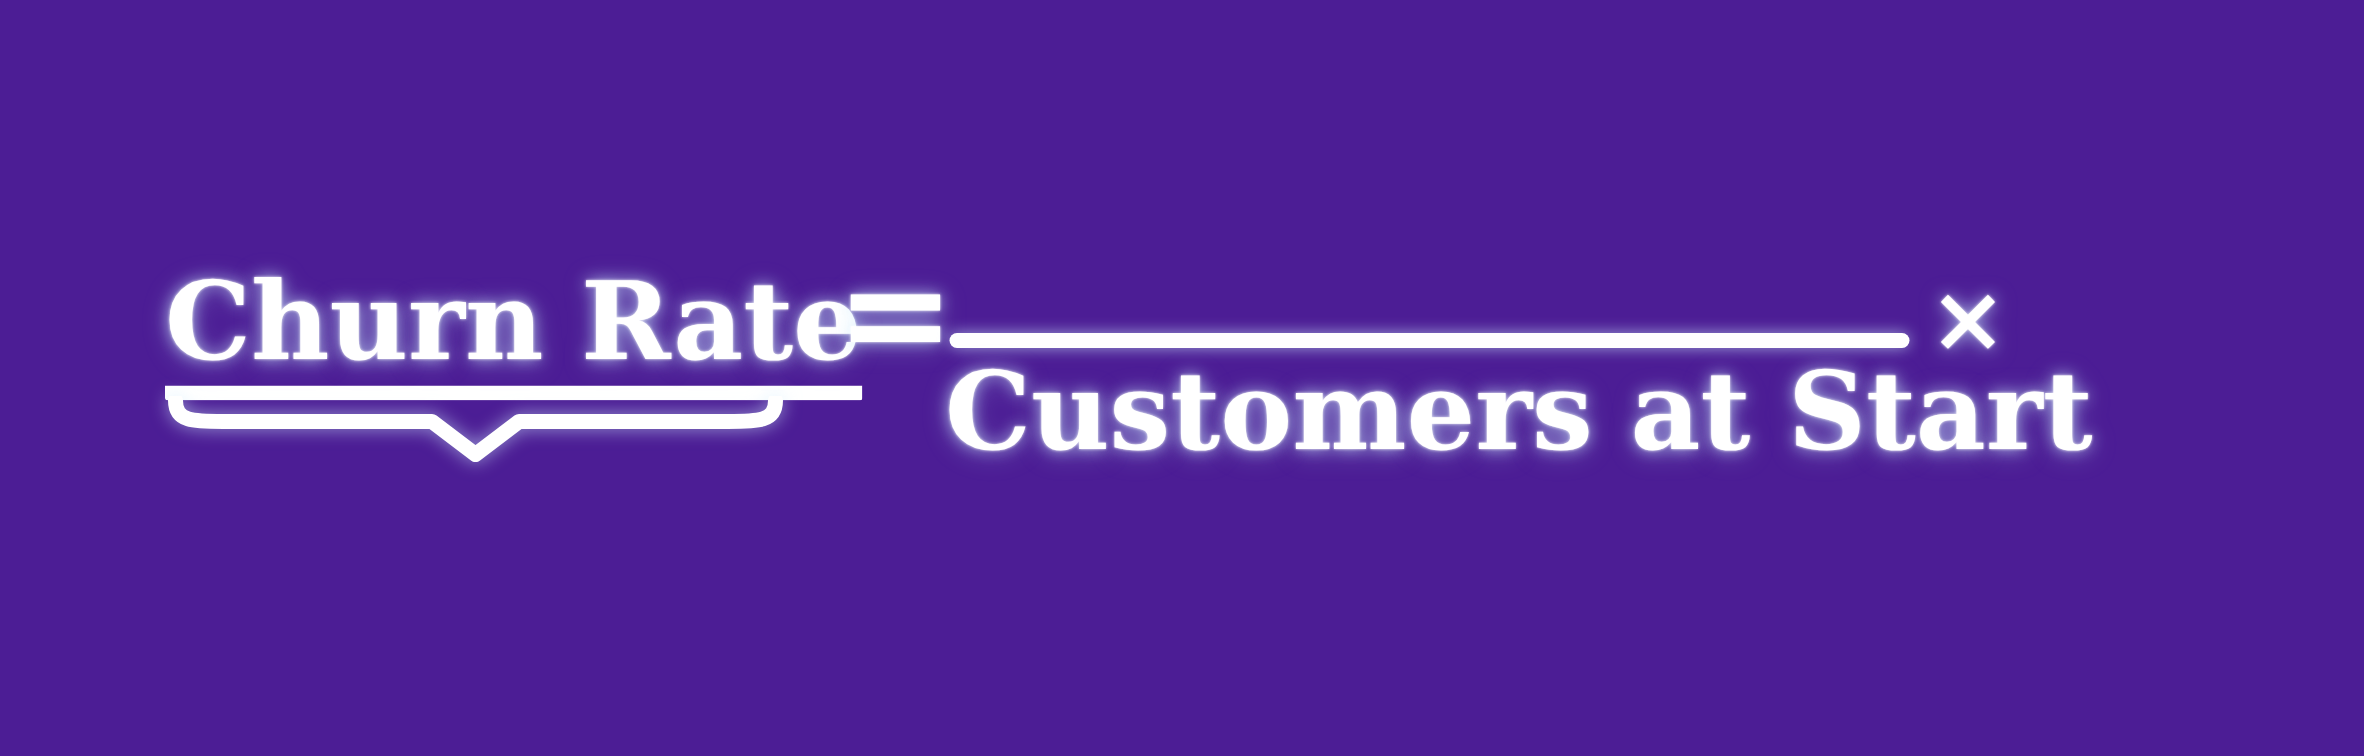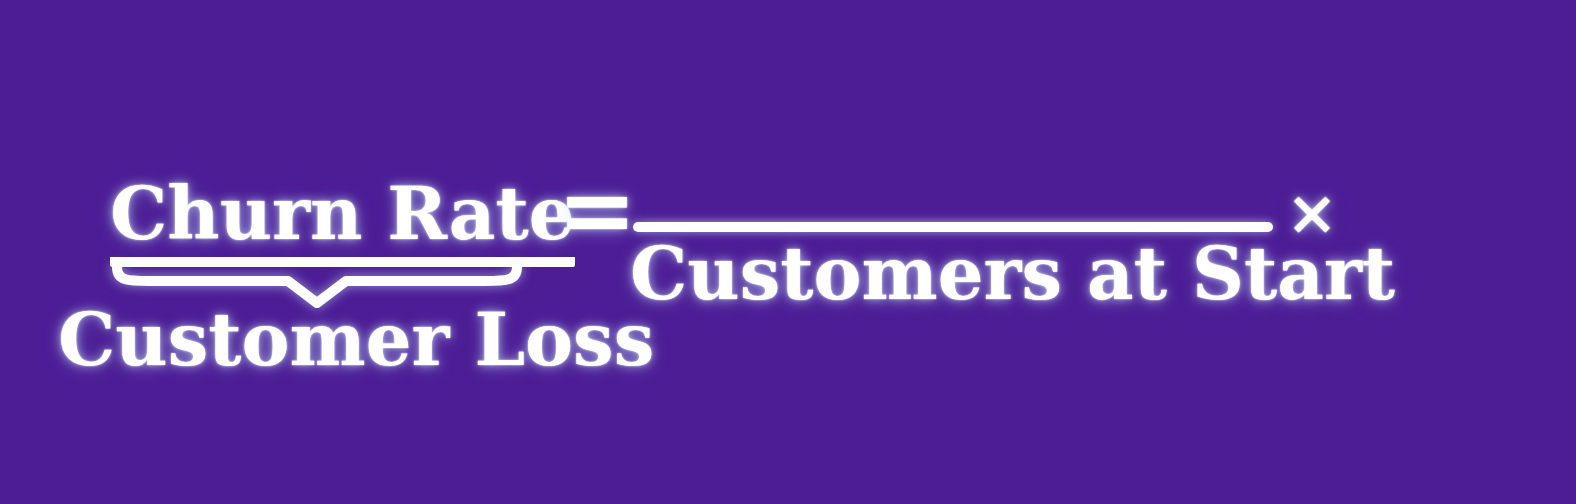--- a/index.html
+++ b/index.html
@@ -110,15 +110,14 @@
 
   <div class="txt denominator">Customers at Start</div>
 
   <div class="txt times">×</div>
 
 
   <svg class="underbrace" viewBox="0 0 410 46" fill="none" xmlns="http://www.w3.org/2000/svg">
     <path d="M 5,3 C 5,18 18,17 42,17 L 176,17 L 205,39 L 234,17 L 368,17 C 392,17 405,18 405,3" stroke="#ffffff" stroke-width="10" fill="none" stroke-linecap="round" stroke-linejoin="round"></path>
   </svg>
 
-  <div class="txt customer-loss">Customer Loss</div>
 
 </div>
 
 </body></html>

